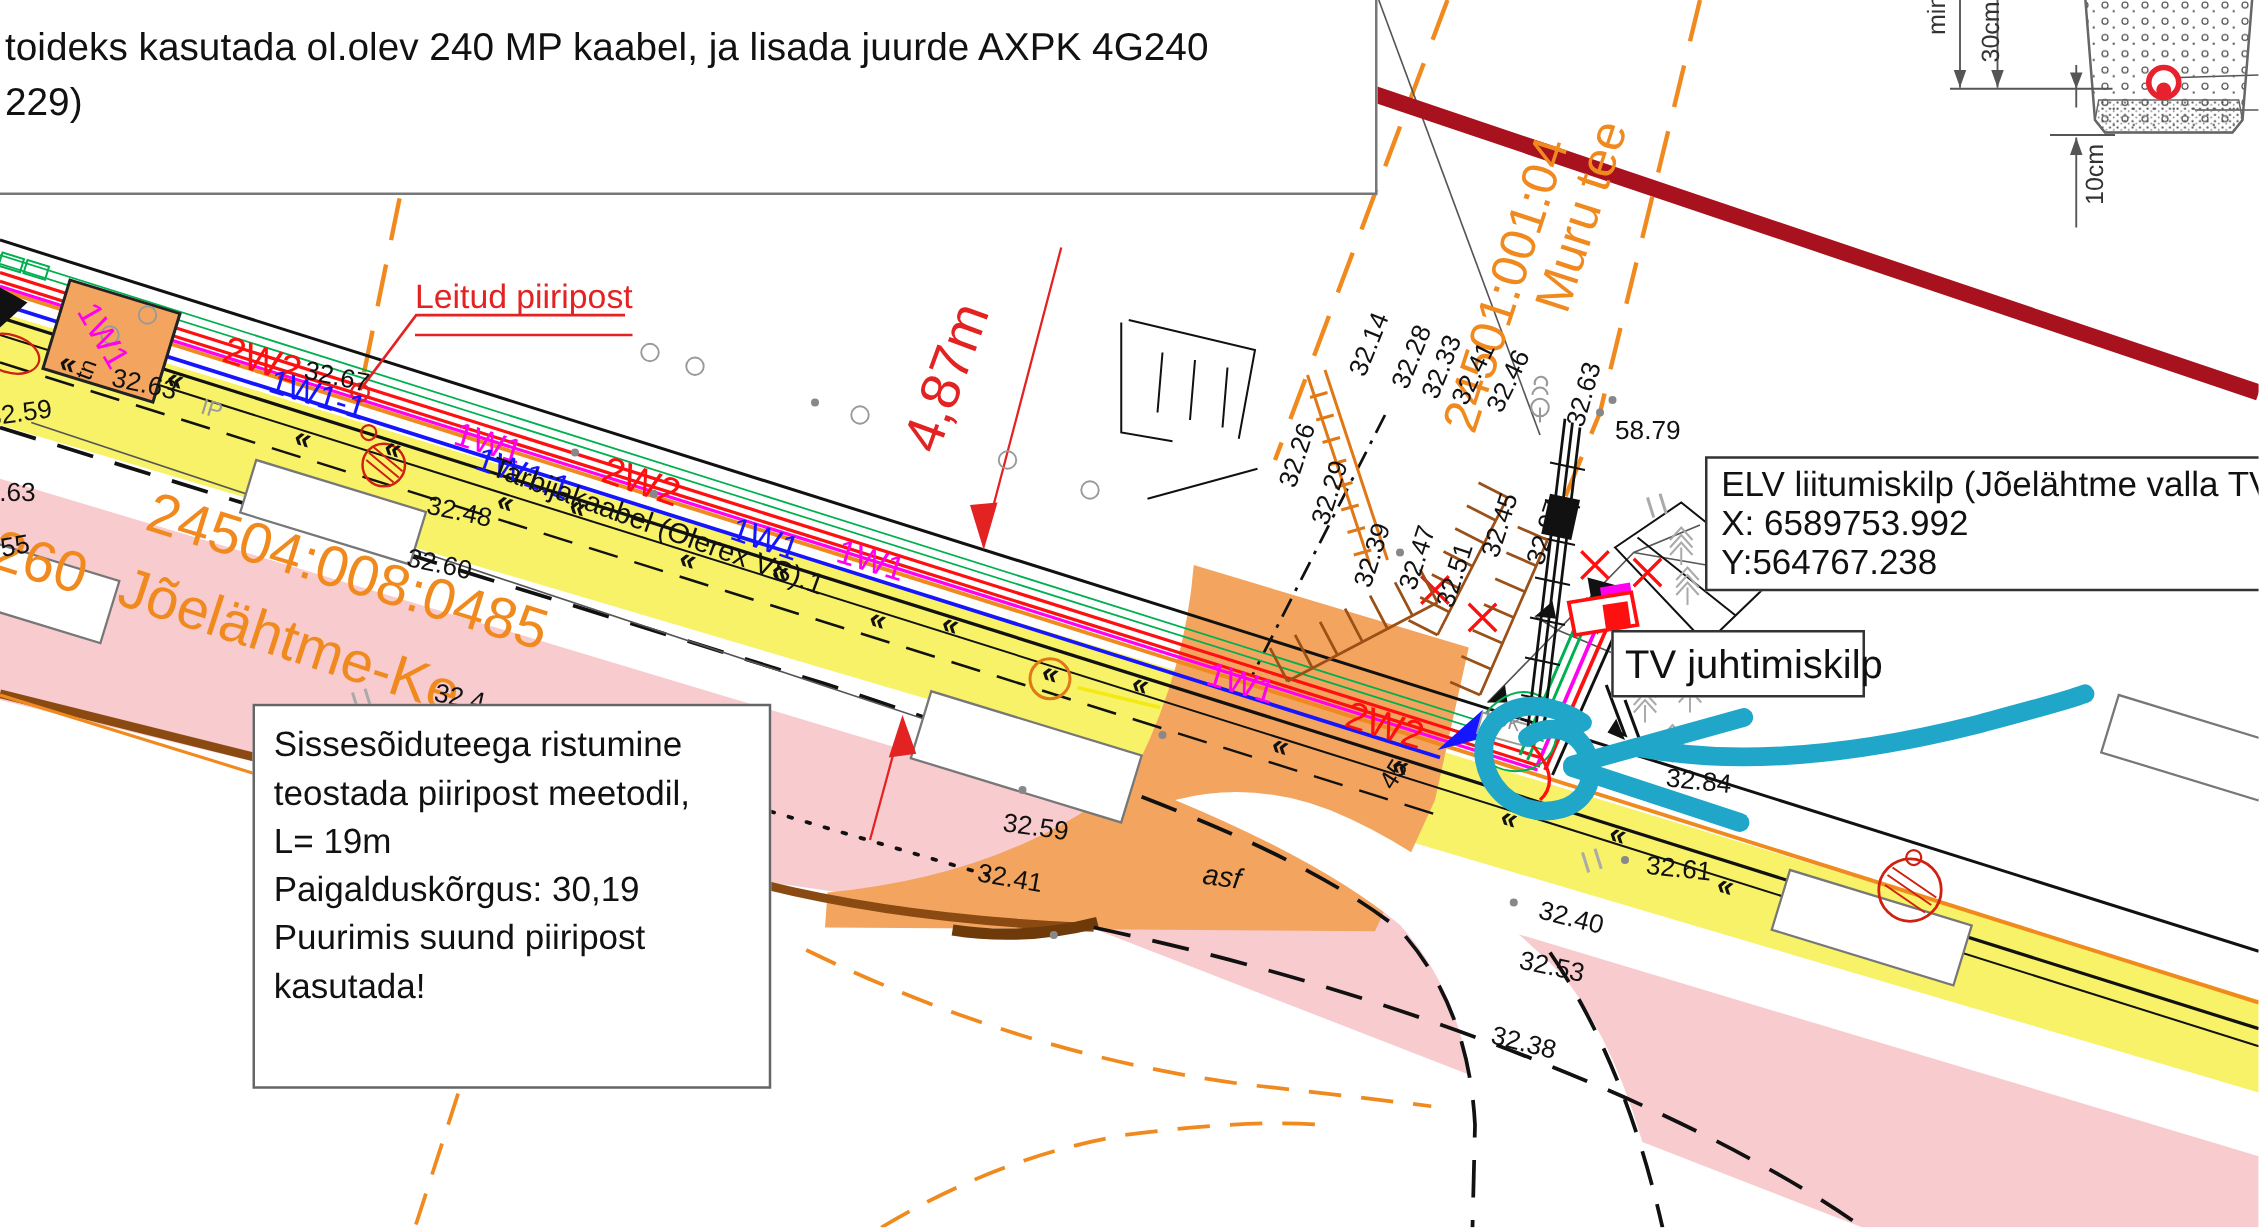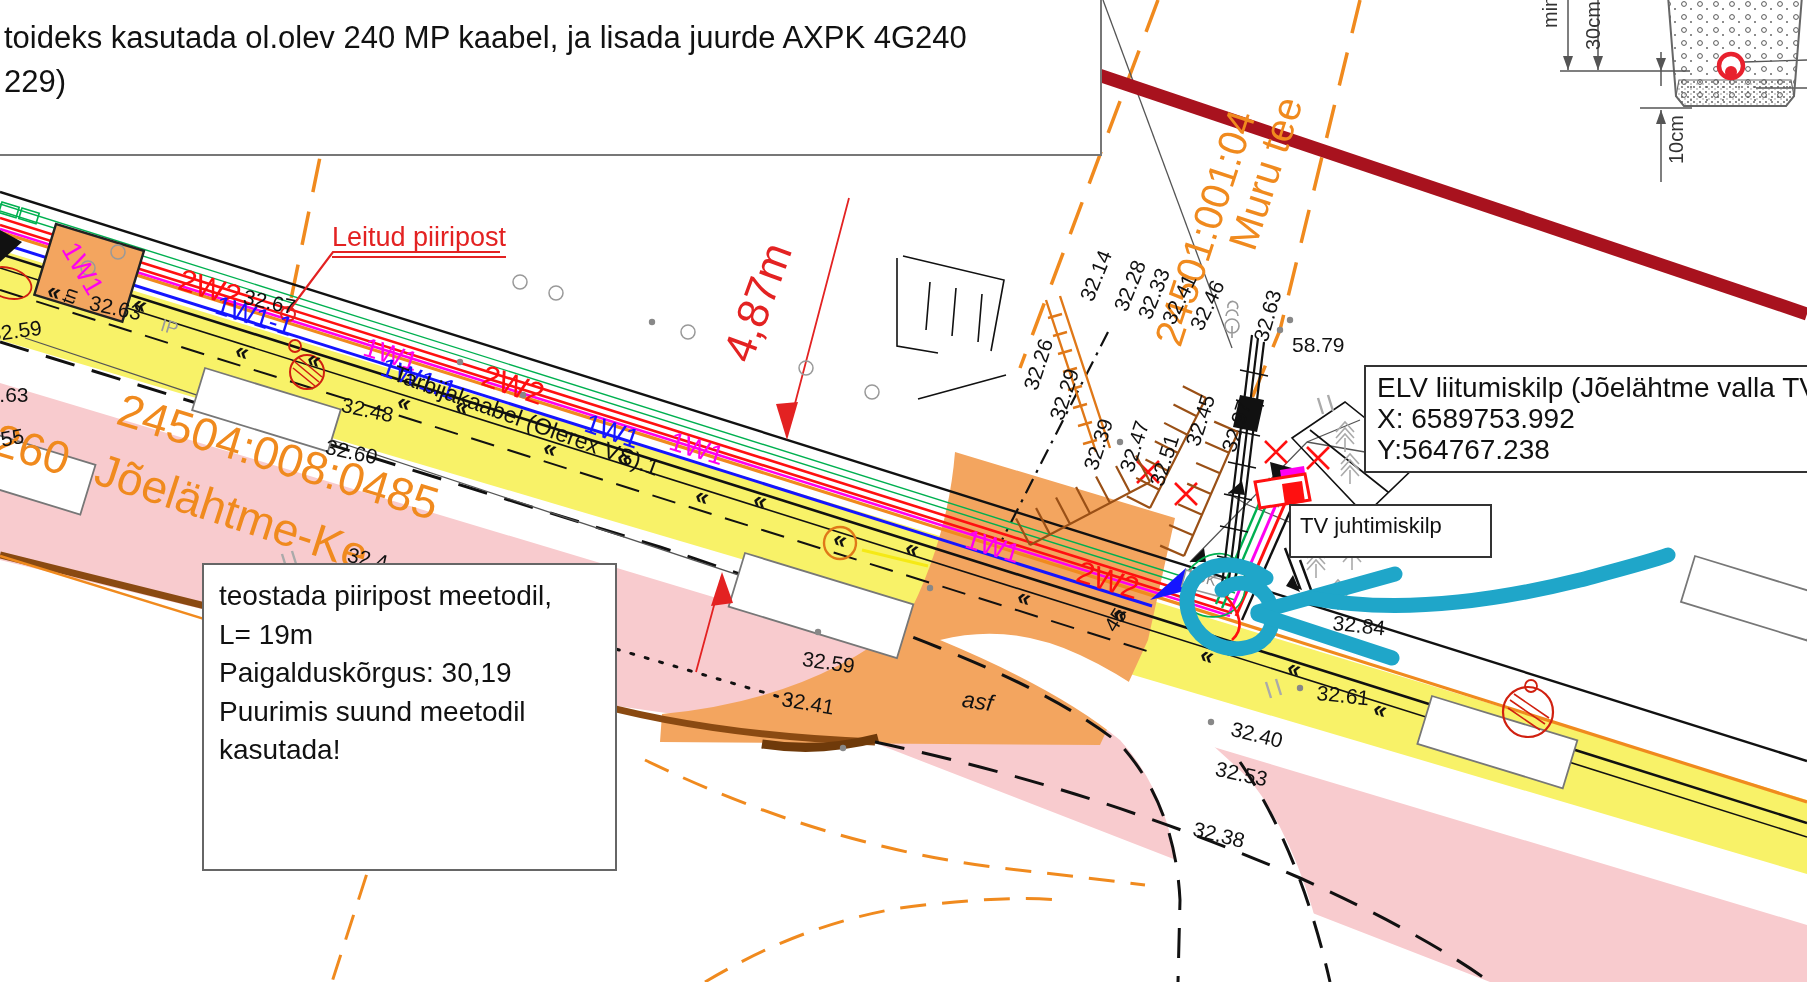--- a/index.html
+++ b/index.html
@@ -3,30 +3,30 @@
 <meta charset="utf-8">
 <style>
   html,body{margin:0;padding:0;background:#fff;}
   #stage{position:relative;width:1807px;height:982px;overflow:hidden;background:#fff;
          font-family:"Liberation Sans",sans-serif;}
   #basemap,#toplayer{position:absolute;left:0;top:0;z-index:0;}
   #toplayer{z-index:6;pointer-events:none;}
   #labels{position:absolute;left:0;top:0;width:100%;height:100%;z-index:2;}
   .lbl{position:absolute;white-space:pre;line-height:1;transform-origin:0 0;color:#111;}
   .lbl.it{font-style:italic;}
-  .lbl.u{border-bottom:2px solid #e32222;padding-bottom:5px;}
+  .lbl.u{border-bottom:2px solid #e32222;padding-bottom:16px;}
   .box{position:absolute;background:#fff;border:2px solid #555;z-index:4;color:#111;}
   .box .bl{white-space:pre;}
   #note-box{left:-14px;top:-16px;width:1096px;height:138px;border-color:#777;
             font-size:31px;padding:30px 0 0 16px;line-height:44px;}
   #crossing-box{left:202px;top:563px;width:396px;height:292px;font-size:28px;
                 padding:12px 0 0 15px;line-height:38.5px;border-color:#666;}
   #elv-box{left:1364px;top:365px;width:520px;height:99px;font-size:28px;
            padding:5px 0 0 11px;line-height:31px;border-color:#333;}
-  #tv-box{left:1289px;top:504px;width:190px;height:43px;font-size:22px;
+  #tv-box{left:1289px;top:504px;width:190px;height:43px;font-size:32px;
           padding:7px 0 0 9px;border-color:#333;}
   .chev{position:absolute;color:#111;font-weight:bold;transform-origin:0 0;z-index:1;}
 </style>
 </head>
 <body>
 
 <div id="stage">
 
 <svg id="basemap" width="1807" height="982" viewBox="0 0 1807 982">
   <defs>
@@ -319,24 +319,25 @@
       <span class="chev" style="left: 1292px; top: 652.98px; font-size: 24px; transform: rotate(17deg);">«</span>
       <span class="chev" style="left: 1378px; top: 694.07px; font-size: 24px; transform: rotate(17deg);">«</span>
     </div>
 
 <div class="box" id="note-box">
   <div class="bl">toideks kasutada ol.olev 240 MP kaabel, ja lisada juurde AXPK 4G240</div>
   <div class="bl">229)</div>
 </div>
 
 <div class="box" id="crossing-box">
+      <div class="bl">Sissesõiduteega ristumine</div>
       <div class="bl">teostada piiripost meetodil,</div>
       <div class="bl">L= 19m</div>
       <div class="bl">Paigalduskõrgus: 30,19</div>
-      <div class="bl">Puurimis suund meetodil</div>
+      <div class="bl">Puurimis suund piiripost</div>
       <div class="bl">kasutada!</div>
     </div>
 
 <div class="box" id="elv-box">
   <div class="bl">ELV liitumiskilp (Jõelähtme valla TV ta</div>
   <div class="bl">X: 6589753.992</div>
   <div class="bl">Y:564767.238</div>
 </div>
 
 <div class="box" id="tv-box">

